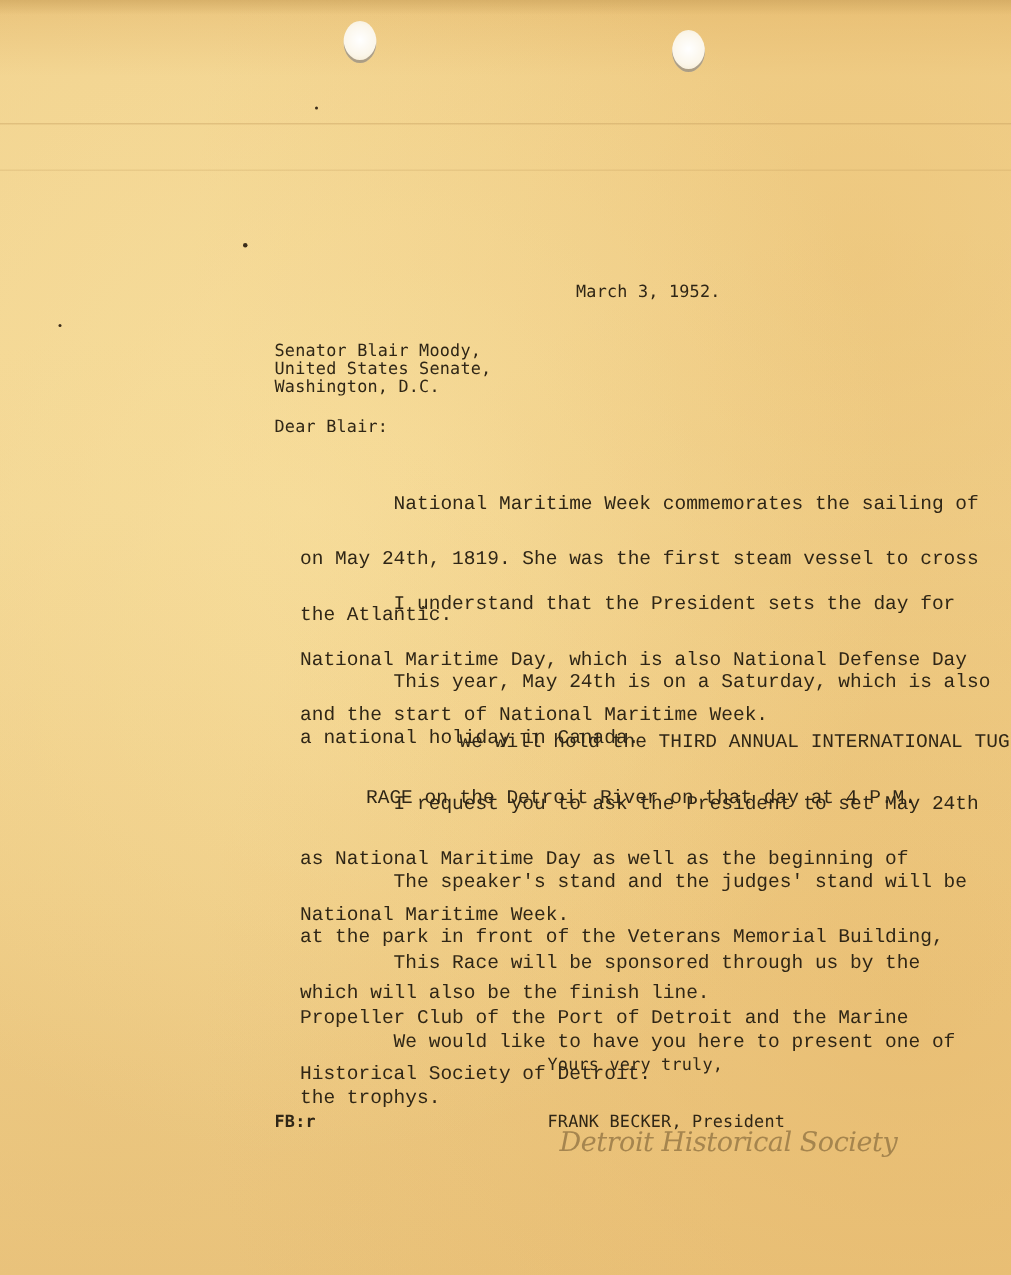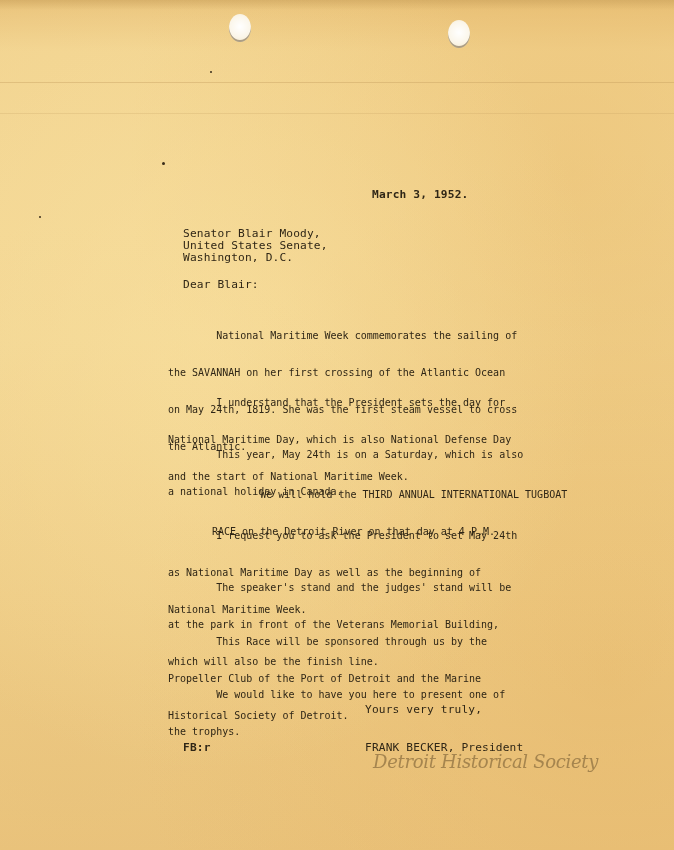--- a/index.html
+++ b/index.html
@@ -30,21 +30,21 @@
     position: absolute; width: 22px; height: 28px; border-radius: 50%;
     background: radial-gradient(circle at 50% 45%, #ffffff 0%, #fbf6ea 55%, #f1e4c4 100%);
     box-shadow: 0 -2px 0 rgba(80,60,30,0.45) inset;
   }
   .speck { position: absolute; width: 3px; height: 3px; border-radius: 50%; background: #3a2c1a; }
 
   .typed {
     position: absolute; white-space: pre; font-size: 11.2px; line-height: 12.4px;
     letter-spacing: 0.15px; color: #2f2616;
   }
-  .para { position: absolute; left: 168px; width: 470px; white-space: pre; font-size: 10px; line-height: 12.4px; color: #2f2616; }
+  .para { position: absolute; left: 200px; width: 470px; white-space: pre; font-size: 13px; line-height: 12.4px; color: #2f2616; font-family: Liberation Mono, monospace; }
   .watermark {
     position: absolute; left: 373px; top: 751px;
     font-family: "DejaVu Serif", "Liberation Serif", serif;
     font-style: italic; font-size: 18px; color: rgba(150,120,70,0.82);
     letter-spacing: -0.3px;
   }
 </style>
 </head>
 <body>
 
@@ -53,34 +53,33 @@
   <div class="crease" style="top:82px;"></div>
   <div class="crease" style="top:113px;opacity:0.6;"></div>
 
   <div class="punch-hole" style="left:229px;top:14px;"></div>
   <div class="punch-hole" style="left:448px;top:20px;"></div>
 
   <div class="speck" style="left:162px;top:162px;"></div>
   <div class="speck" style="left:210px;top:71px;width:2px;height:2px;"></div>
   <div class="speck" style="left:39px;top:216px;width:2px;height:2px;"></div>
 
-  <div class="typed" style="left:372px;top:189px;font-weight:bold;">March 3, 1952.</div>
+  <div class="typed" style="left:384px;top:189px;">March 3, 1952.</div>
 
   <div>
     <div class="typed" style="left:183px;top:228px;text-align:right;">Senator Blair Moody,</div>
     <div class="typed" style="left:183px;top:240px;">United States Senate,</div>
     <div class="typed" style="left:183px;top:252px;">Washington, D.C.</div>
   </div>
 
   <div class="typed" style="left:183px;top:279px;">Dear Blair:</div>
 
   <div>
     <div class="para" style="top:305px;">
       <div>        National Maritime Week commemorates the sailing of</div>
-      <div>the SAVANNAH on her first crossing of the Atlantic Ocean</div>
       <div>on May 24th, 1819. She was the first steam vessel to cross</div>
       <div>the Atlantic.</div>
     </div>
     <div class="para" style="top:372px;">
       <div>        I understand that the President sets the day for</div>
       <div>National Maritime Day, which is also National Defense Day</div>
       <div>and the start of National Maritime Week.</div>
     </div>
     <div class="para" style="top:424px;">
       <div>        This year, May 24th is on a Saturday, which is also</div>

